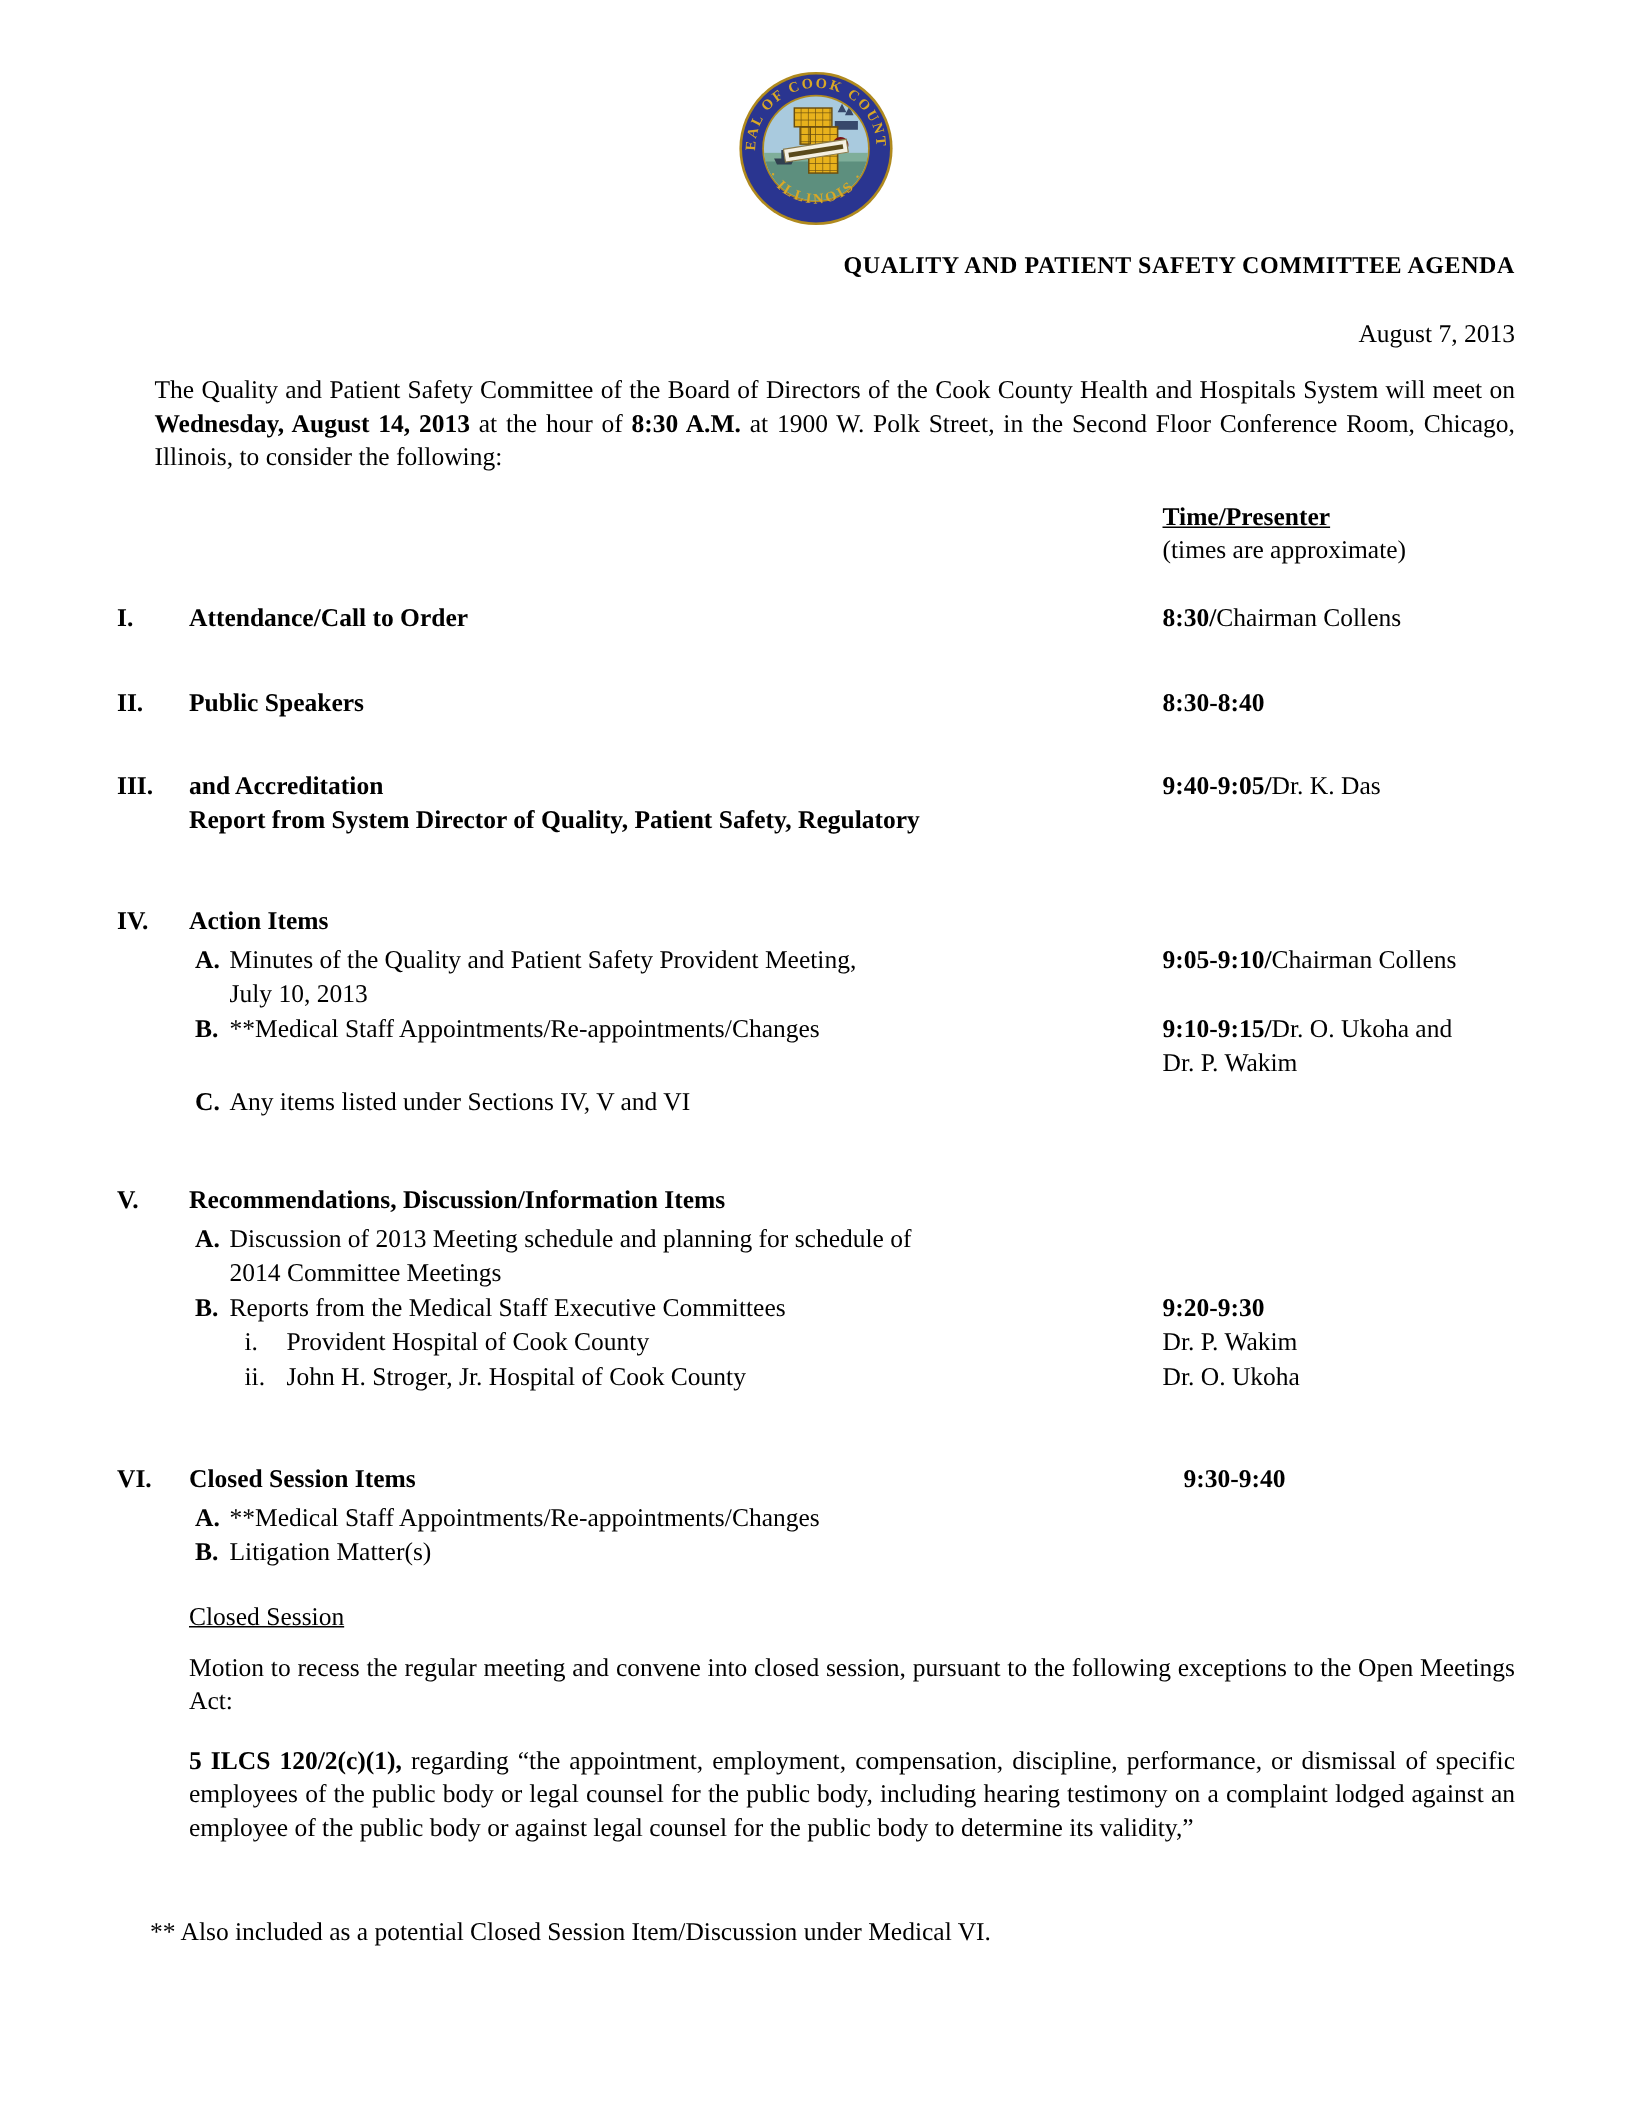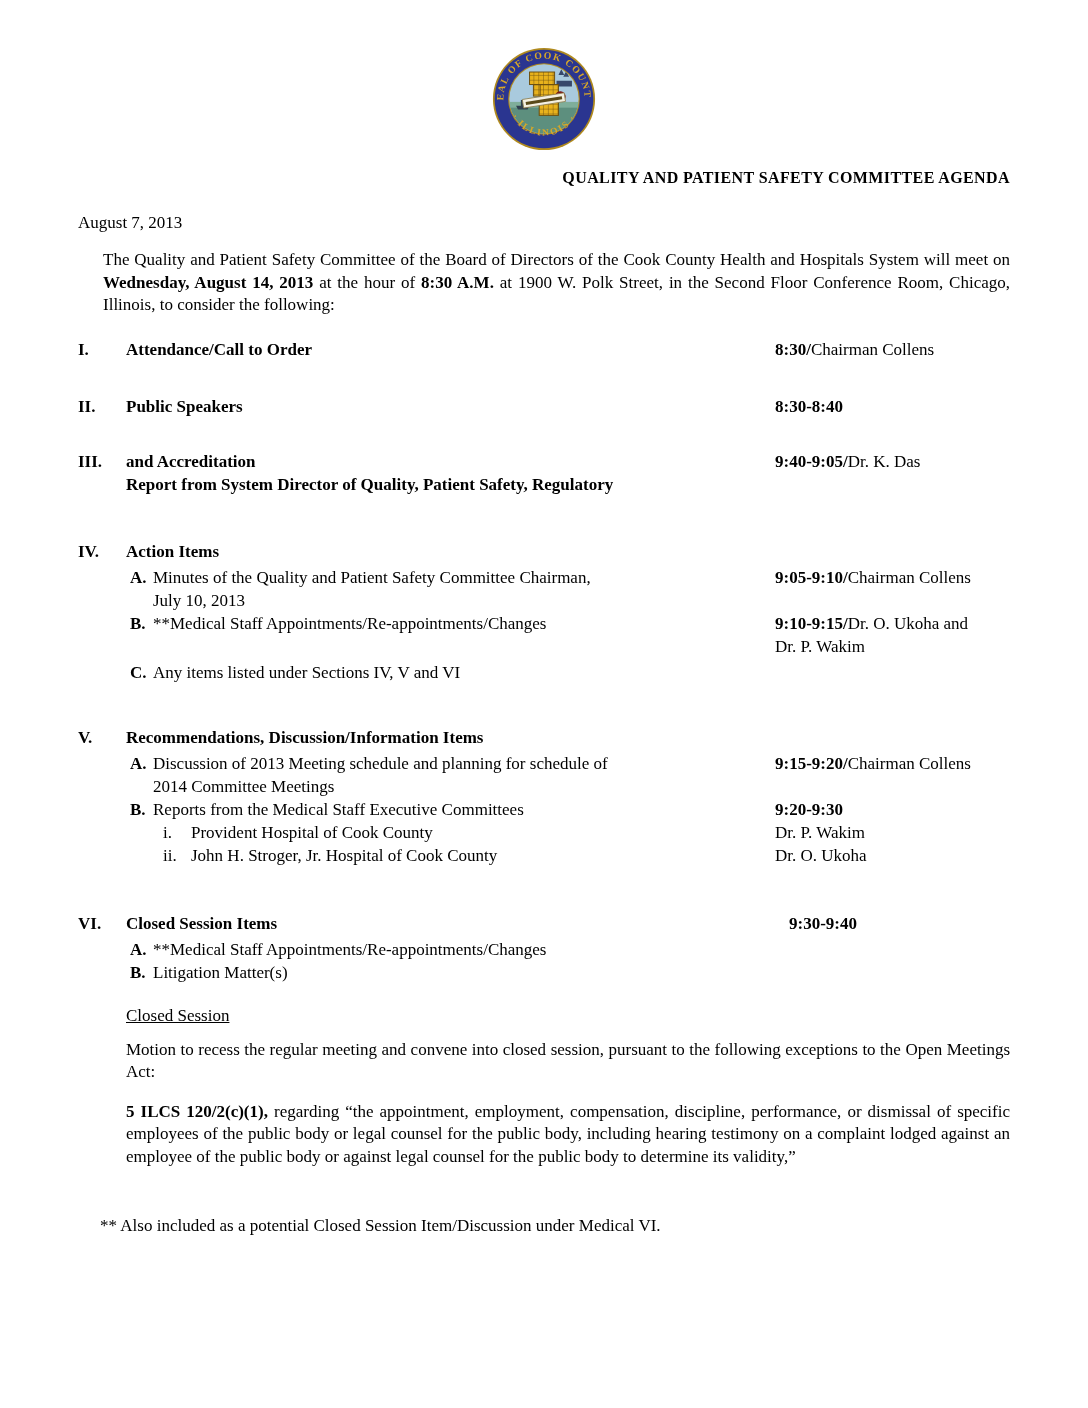--- a/index.html
+++ b/index.html
@@ -17,21 +17,21 @@
   .seal-wrap{text-align:center;height:106px;}
   .seal-wrap svg{width:106px;height:106px;}
   .doc-title{
     text-align:right;
     font-weight:bold;
     font-size:16px;
     letter-spacing:.4px;
     margin-top:17px;
   }
   .doc-date{
-    text-align:left;
+    text-align:right;
     font-size:17px;
     margin-top:26px;
   }
   .intro{
     margin-top:16px;
     padding-left:25px;
     text-align:justify;
     line-height:22.5px;
   }
   .b{font-weight:bold;}
@@ -145,20 +145,24 @@
         <textPath href="#arcBottom" startOffset="50%" text-anchor="middle">· ILLINOIS ·</textPath>
       </text>
     </svg>
   </div>
 
   <div class="doc-title">QUALITY AND PATIENT SAFETY COMMITTEE AGENDA</div>
   <div class="doc-date">August 7, 2013</div>
 
   <p class="intro"><span>The Quality and Patient Safety Committee of the Board of Directors of the Cook County Health and Hospitals System will meet on </span><span class="b">Wednesday, August 14, 2013</span><span> at the hour of </span><span class="b">8:30 A.M.</span><span> at 1900 W. Polk Street, in the Second Floor Conference Room, Chicago, Illinois, to consider the following:</span></p>
 
+  <div class="tp-block">
+    <div class="tp-head">Time/Presenter</div>
+    <div>(times are approximate)</div>
+  </div>
 
   <div class="row mt21">
     <div class="numeral">I.</div>
     <div class="sec-title">Attendance/Call to Order</div>
     <div class="timecell"><span class="b">8:30/</span><span>Chairman Collens</span></div>
   </div>
 
   <div class="row mt34">
     <div class="numeral">II.</div>
     <div class="sec-title">Public Speakers</div>
@@ -177,21 +181,21 @@
   <div class="row mt44">
     <div class="numeral">IV.</div>
     <div class="sec-title">Action Items</div>
     <div></div>
   </div>
   <div class="row mt3">
     <div></div>
     <div class="sub">
       <div class="letter">A.</div>
       <div>
-        <div>Minutes of the Quality and Patient Safety Committee Chairman,</div>
+        <div>Minutes of the Quality and Patient Safety Provident Meeting,</div>
         <div>July 10, 2013</div>
       </div>
     </div>
     <div class="timecell"><span class="b">9:05-9:10/</span><span>Chairman Collens</span></div>
   </div>
   <div class="row">
     <div></div>
     <div class="sub">
       <div class="letter">B.</div>
       <div>**Medical Staff Appointments/Re-appointments/Changes</div>
@@ -217,21 +221,20 @@
   </div>
   <div class="row mt3">
     <div></div>
     <div class="sub">
       <div class="letter">A.</div>
       <div>
         <div>Discussion of 2013 Meeting schedule and planning for schedule of</div>
         <div>2014 Committee Meetings</div>
       </div>
     </div>
-    <div class="timecell"><span class="b">9:15-9:20/</span><span>Chairman Collens</span></div>
   </div>
   <div class="row">
     <div></div>
     <div class="sub">
       <div class="letter">B.</div>
       <div>Reports from the Medical Staff Executive Committees</div>
     </div>
     <div class="timecell b">9:20-9:30</div>
   </div>
   <div class="row">

